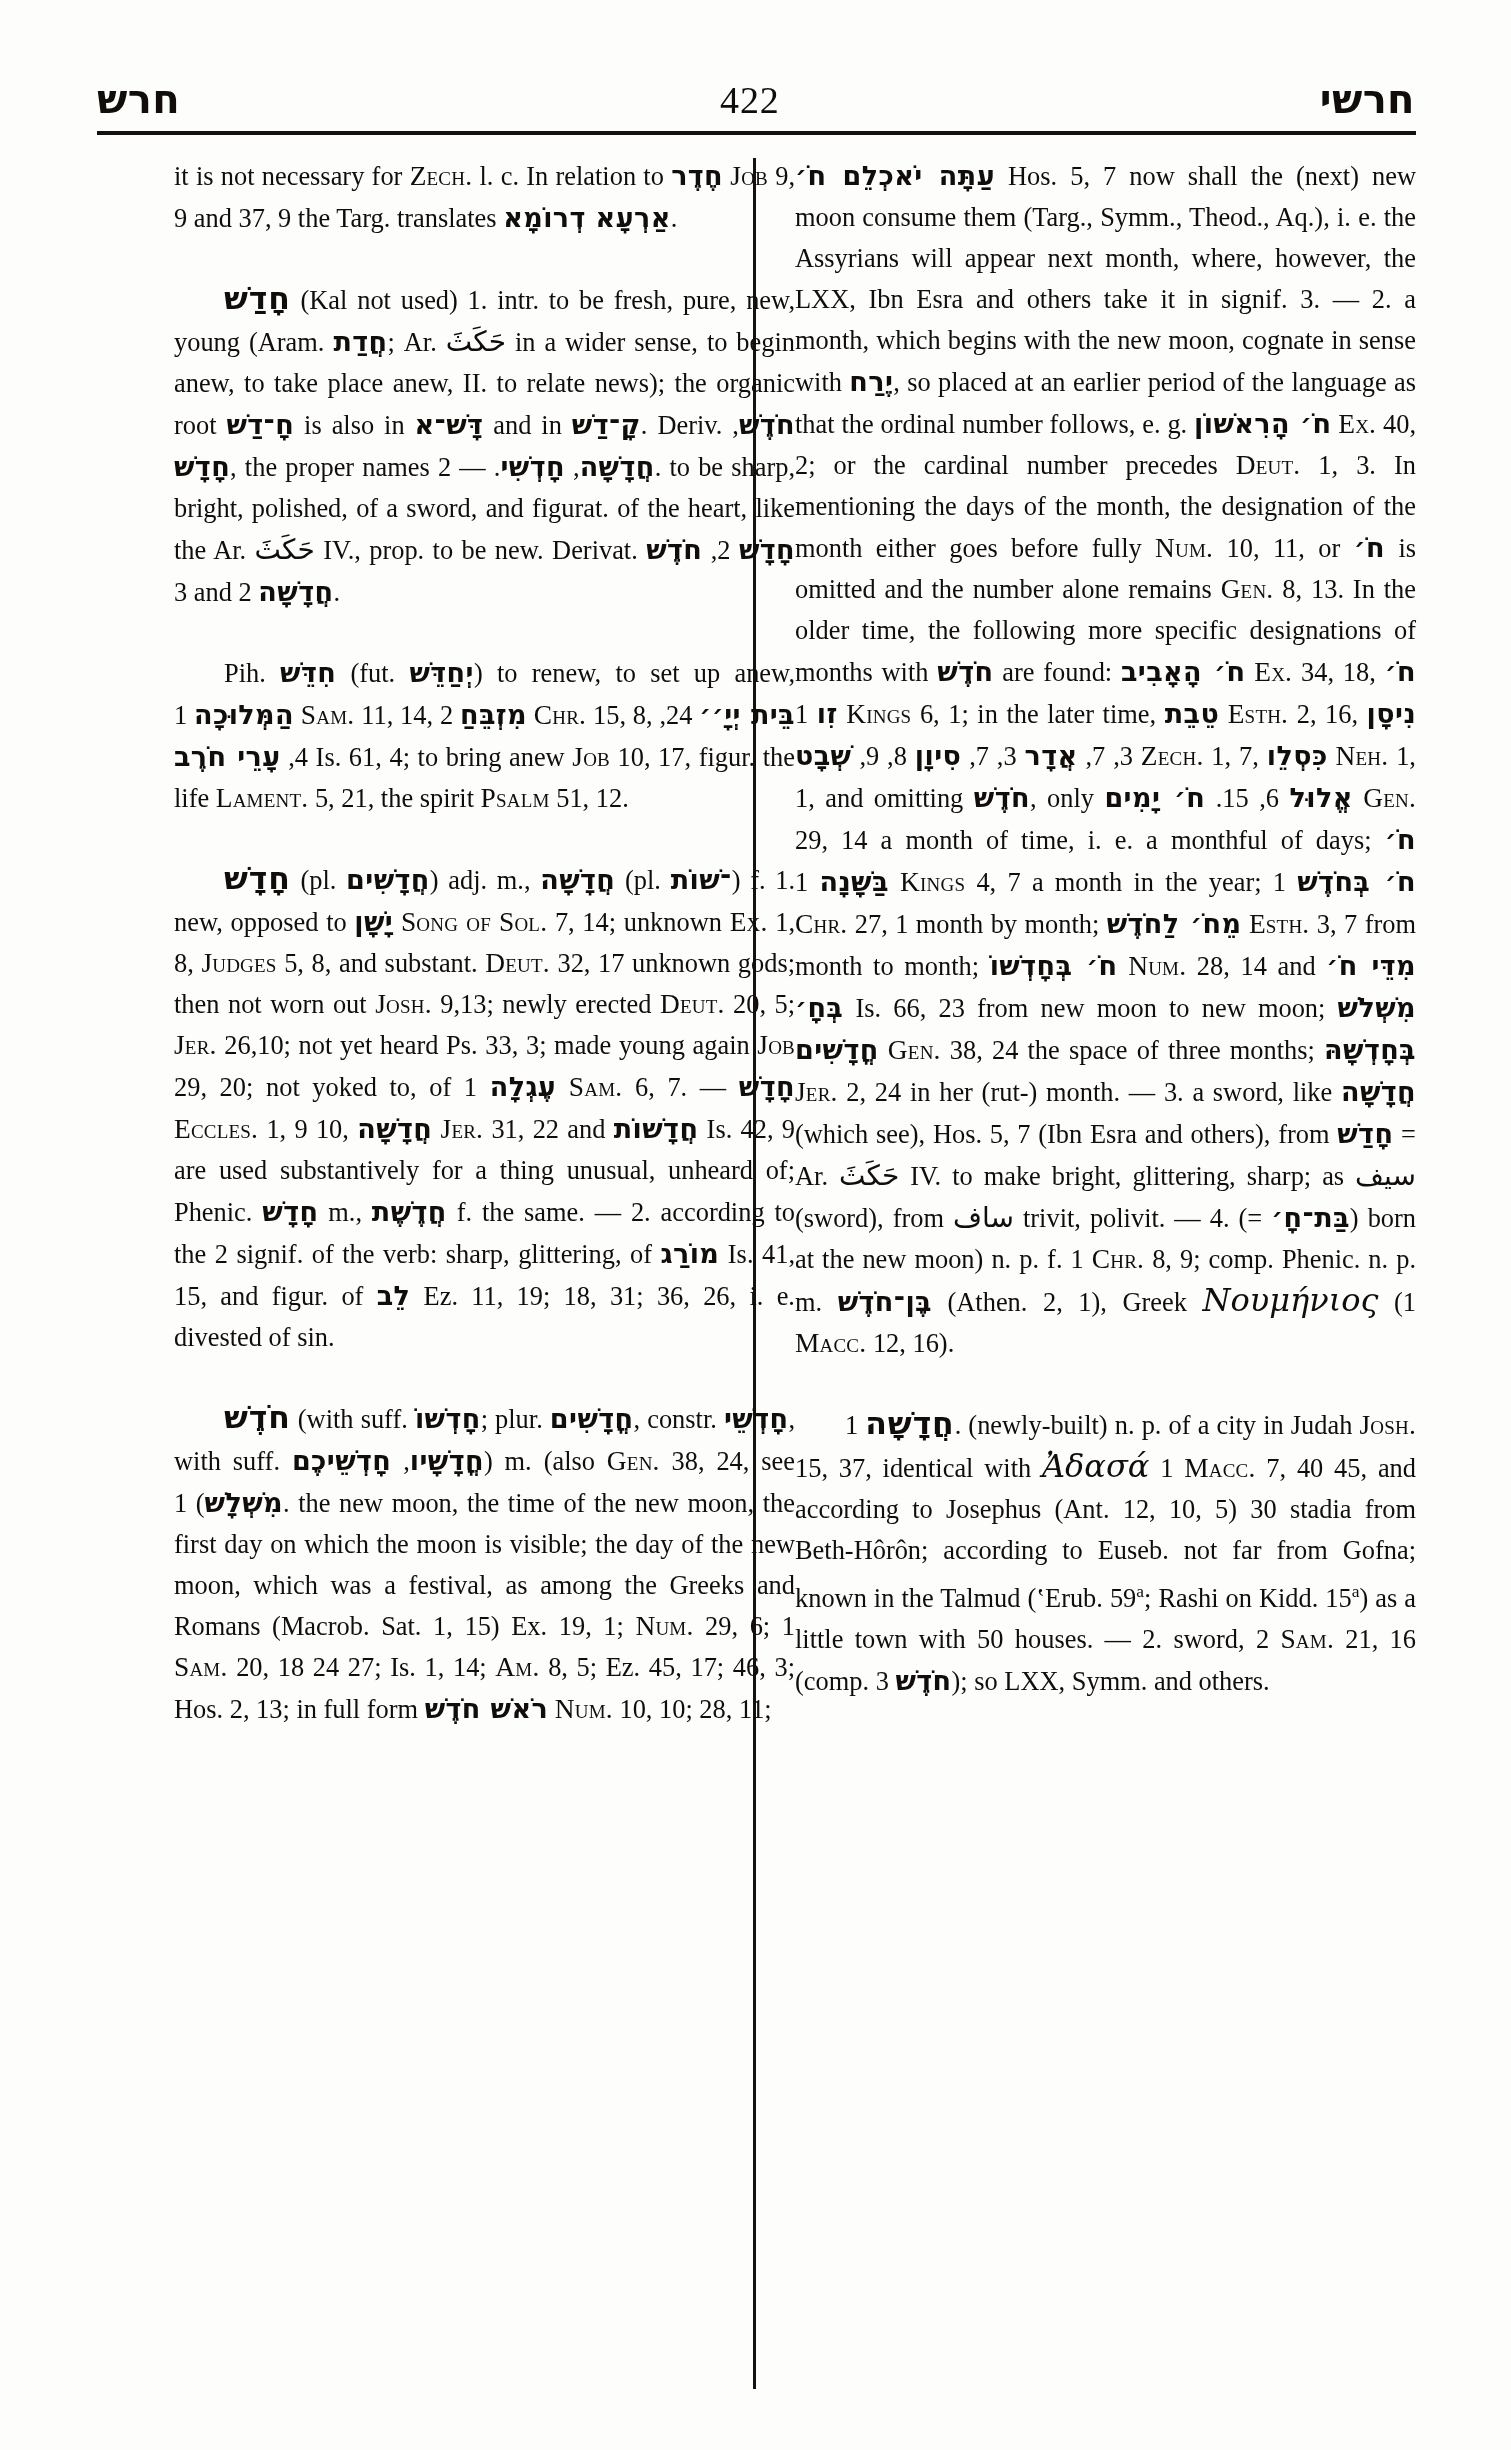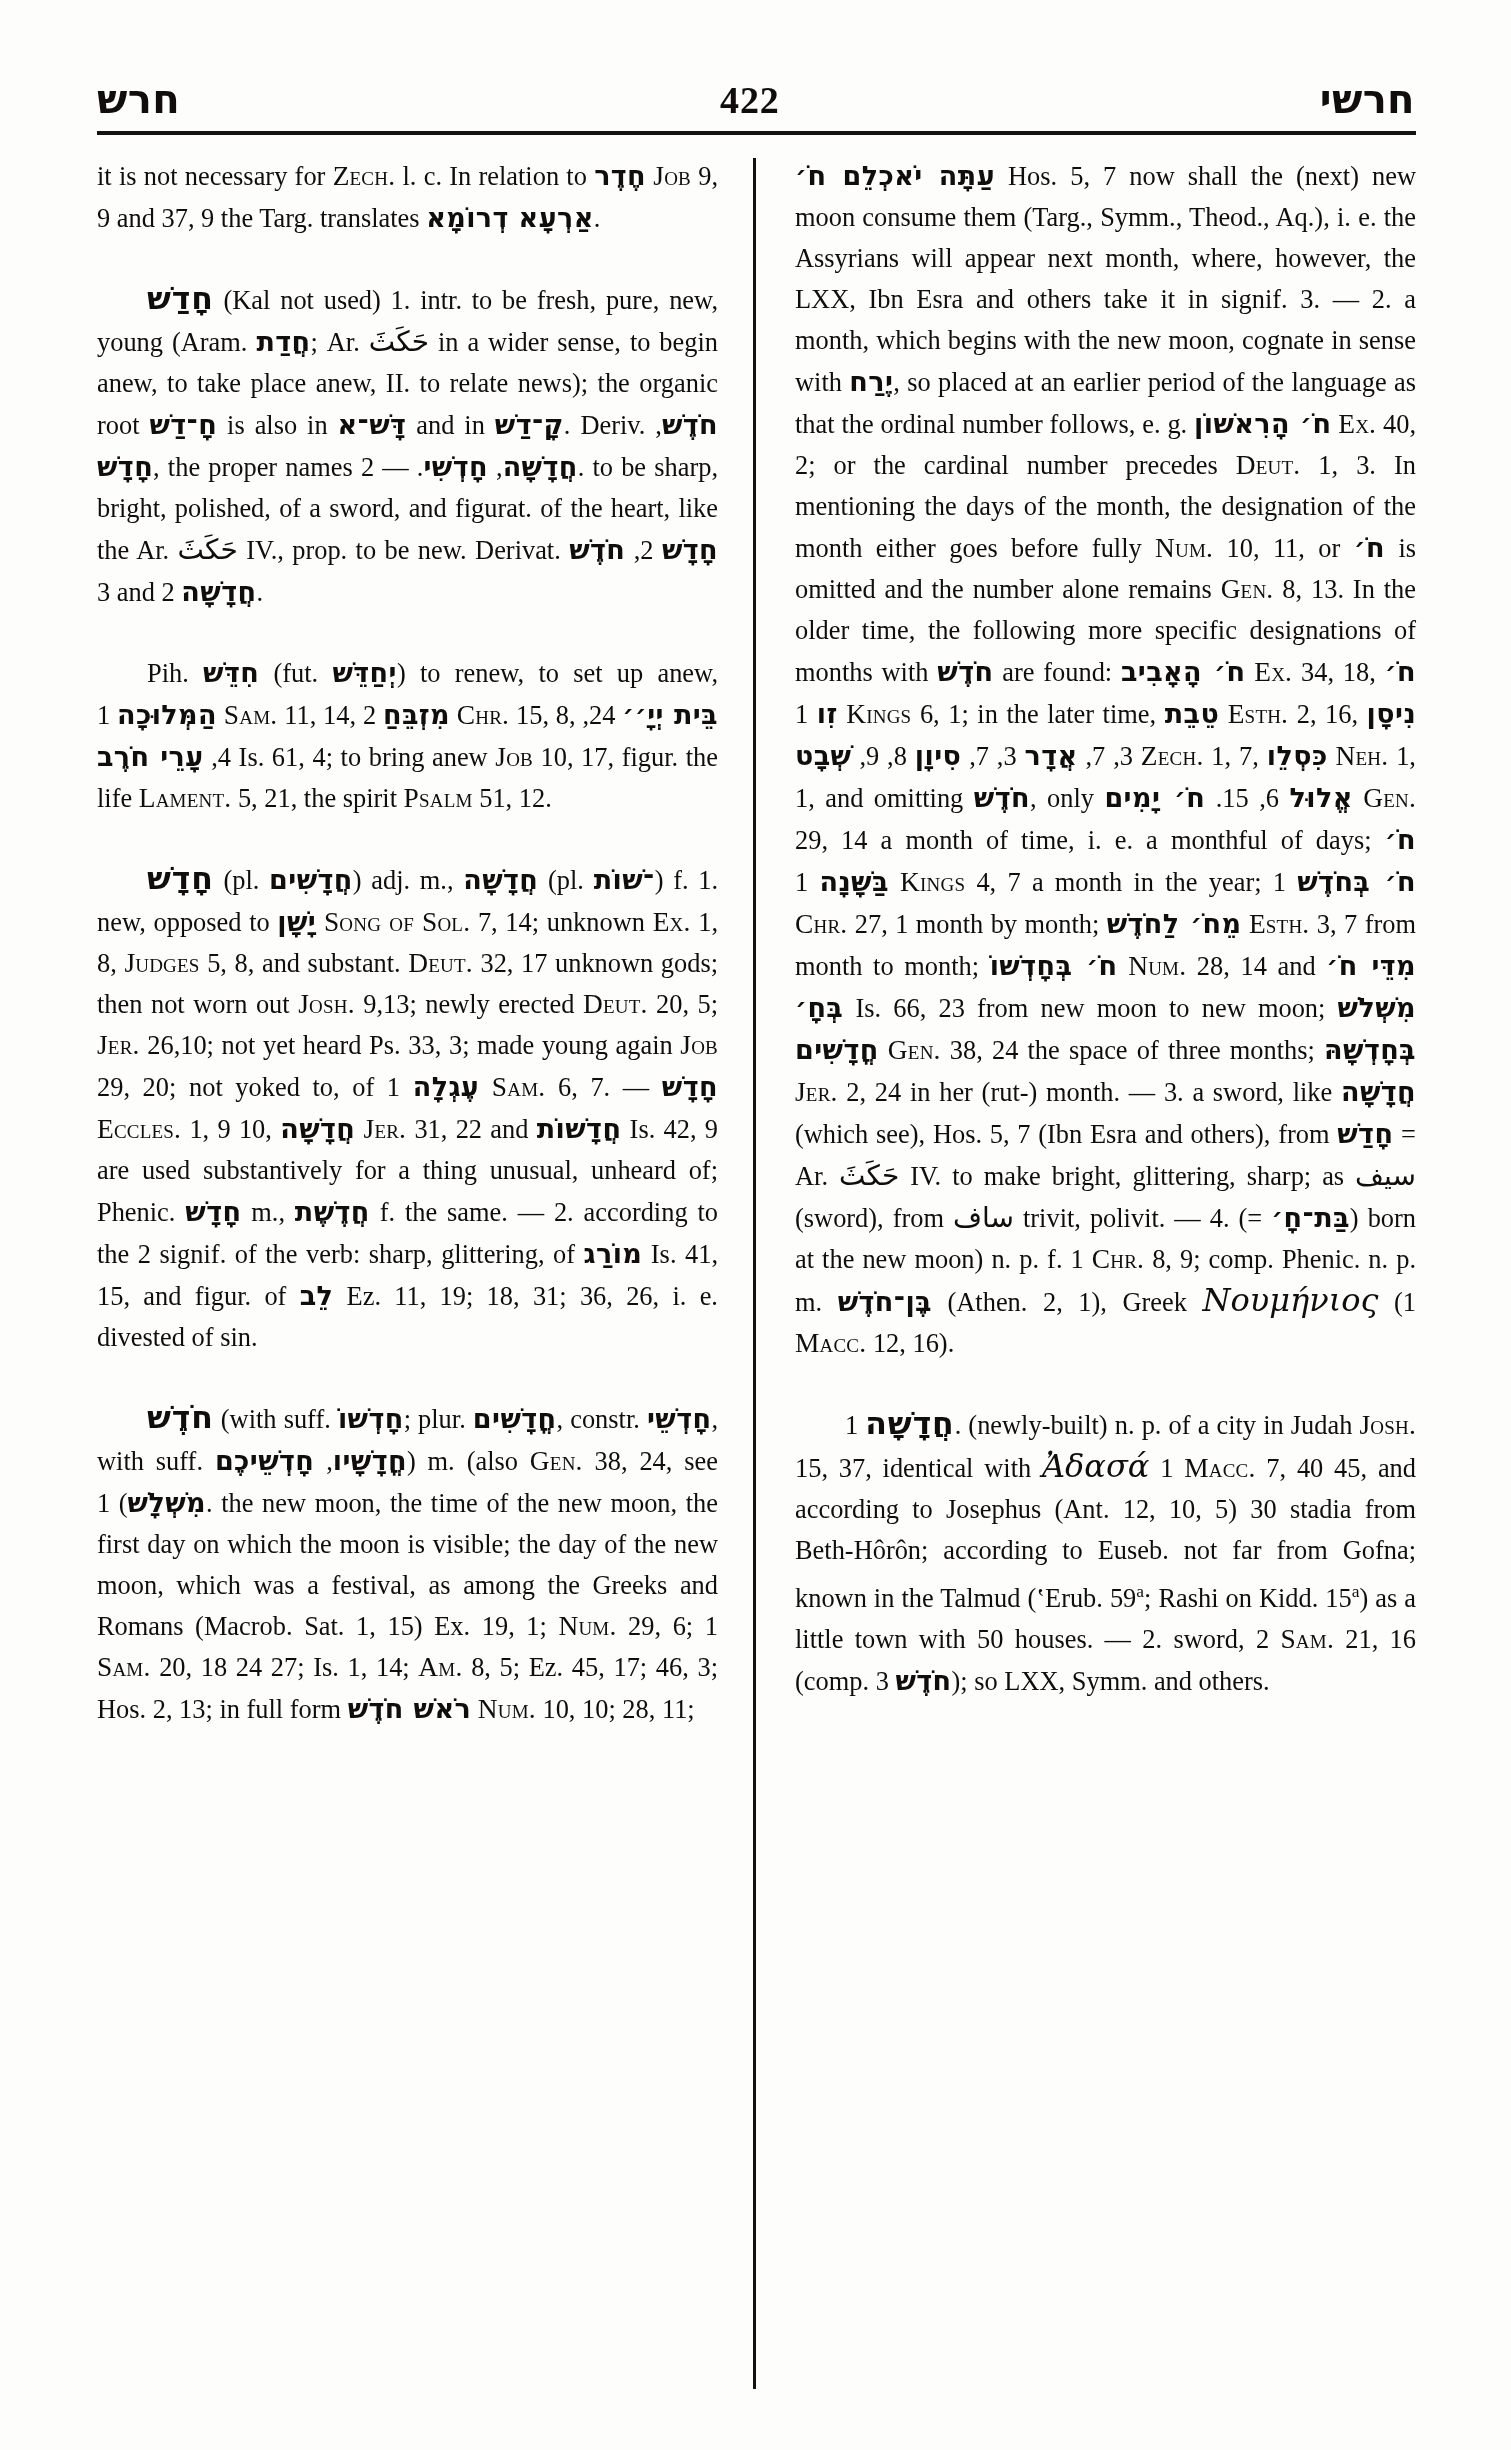--- a/index.html
+++ b/index.html
@@ -39,21 +39,21 @@
   .runhead .heb {
     font-family: "DejaVu Sans", sans-serif;
     font-size: 40px;
     font-weight: 700;
     line-height: 1;
     direction: rtl;
     unicode-bidi: bidi-override;
   }
   .runhead .folio {
     font-size: 38px;
-    font-weight: 700;
+    font-weight: 400;
     letter-spacing: 0.9px;
     line-height: 1;
     text-align: right;
   }
   .rule {
     position: absolute;
     left: 97px;
     top: 131px;
     width: 1319px;
     height: 3.6px;
@@ -61,21 +61,21 @@
   }
 
   
   .cols {
     position: absolute;
     left: 97px;
     top: 155px;
     width: 1319px;
     height: 2249px;
     display: flex;
-    justify-content: space-between;
+    justify-content: flex-end;
   }
   .col {
     width: 621px;
     font-size: 26.4px;
     line-height: 41px;
     text-align: justify;
     text-justify: inter-word;
     hyphens: manual;
   }
   .coldiv {

